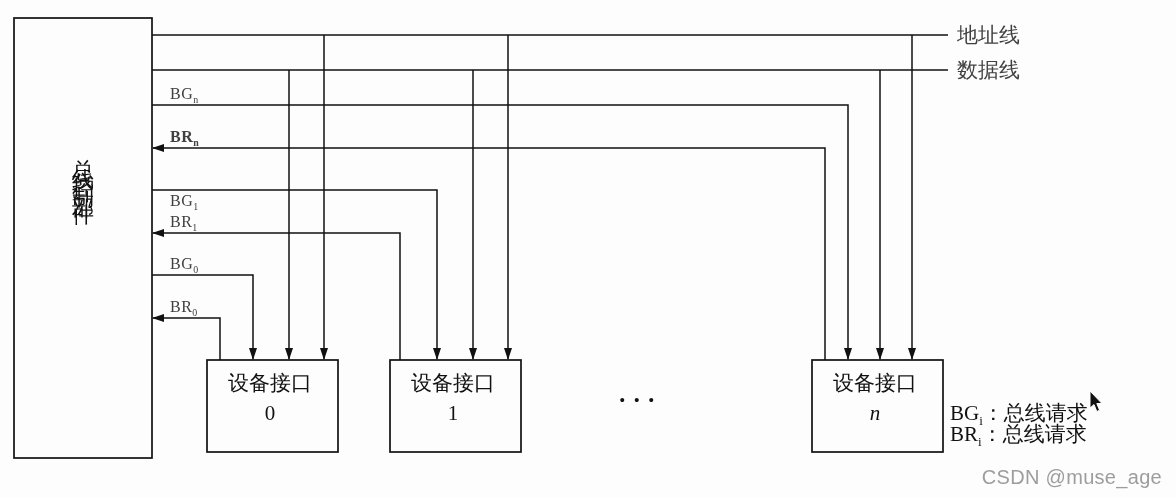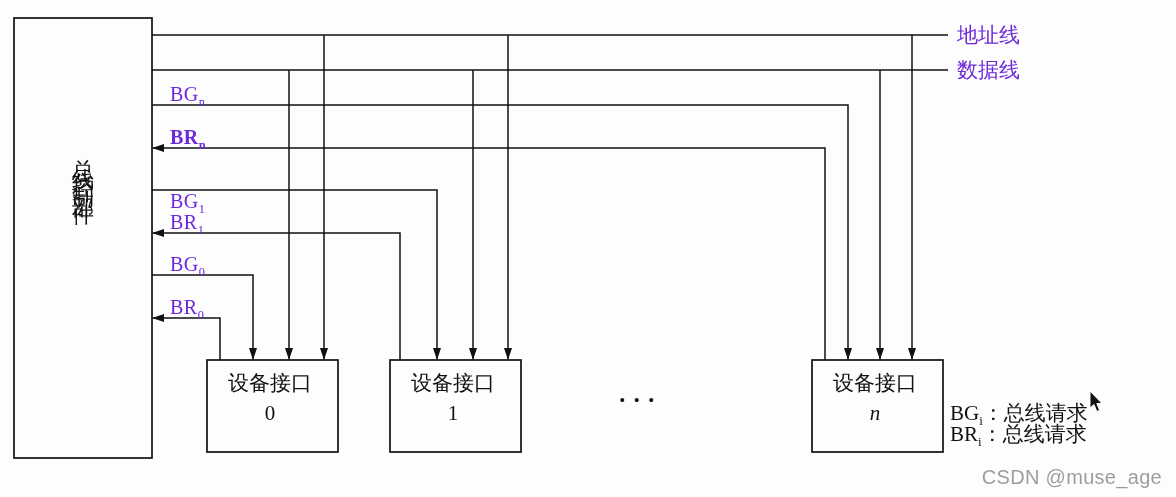--- a/index.html
+++ b/index.html
@@ -1,22 +1,22 @@
 <!DOCTYPE html>
 <html><head>
 <meta charset="utf-8">
 <style>
   html,body{margin:0;padding:0;background:#fdfdfd;}
   .stage{
     position:relative;width:1176px;height:497px;background:#fdfdfd;
     font-family:"Liberation Serif","DejaVu Serif",serif;color:#111;overflow:hidden;
   }
   .stage svg.geo{position:absolute;left:0;top:0;}
-  .lbl{position:absolute;white-space:nowrap;line-height:24px;font-size:21px;color:#6d28d9;}
-  .sig{font-size:20px;letter-spacing:.5px;}
+  .lbl{position:absolute;white-space:nowrap;line-height:24px;font-size:21px;color:#404040;}
+  .sig{font-size:16px;letter-spacing:.5px;}
   sub{font-size:.62em;line-height:0;}
   .vlabel{
     position:absolute;writing-mode:vertical-lr;text-orientation:upright;
     font-size:22px;letter-spacing:9px;transform:translateX(-50%);color:#111;
   }
   .devlbl{position:absolute;width:126px;text-align:center;font-size:21px;line-height:24px;}
   .ellipsis{position:absolute;font-size:34px;letter-spacing:6px;color:#111;}
   .legend-row{position:absolute;font-size:21px;line-height:24px;}
   .italic{font-style:italic;}
   .watermark{

